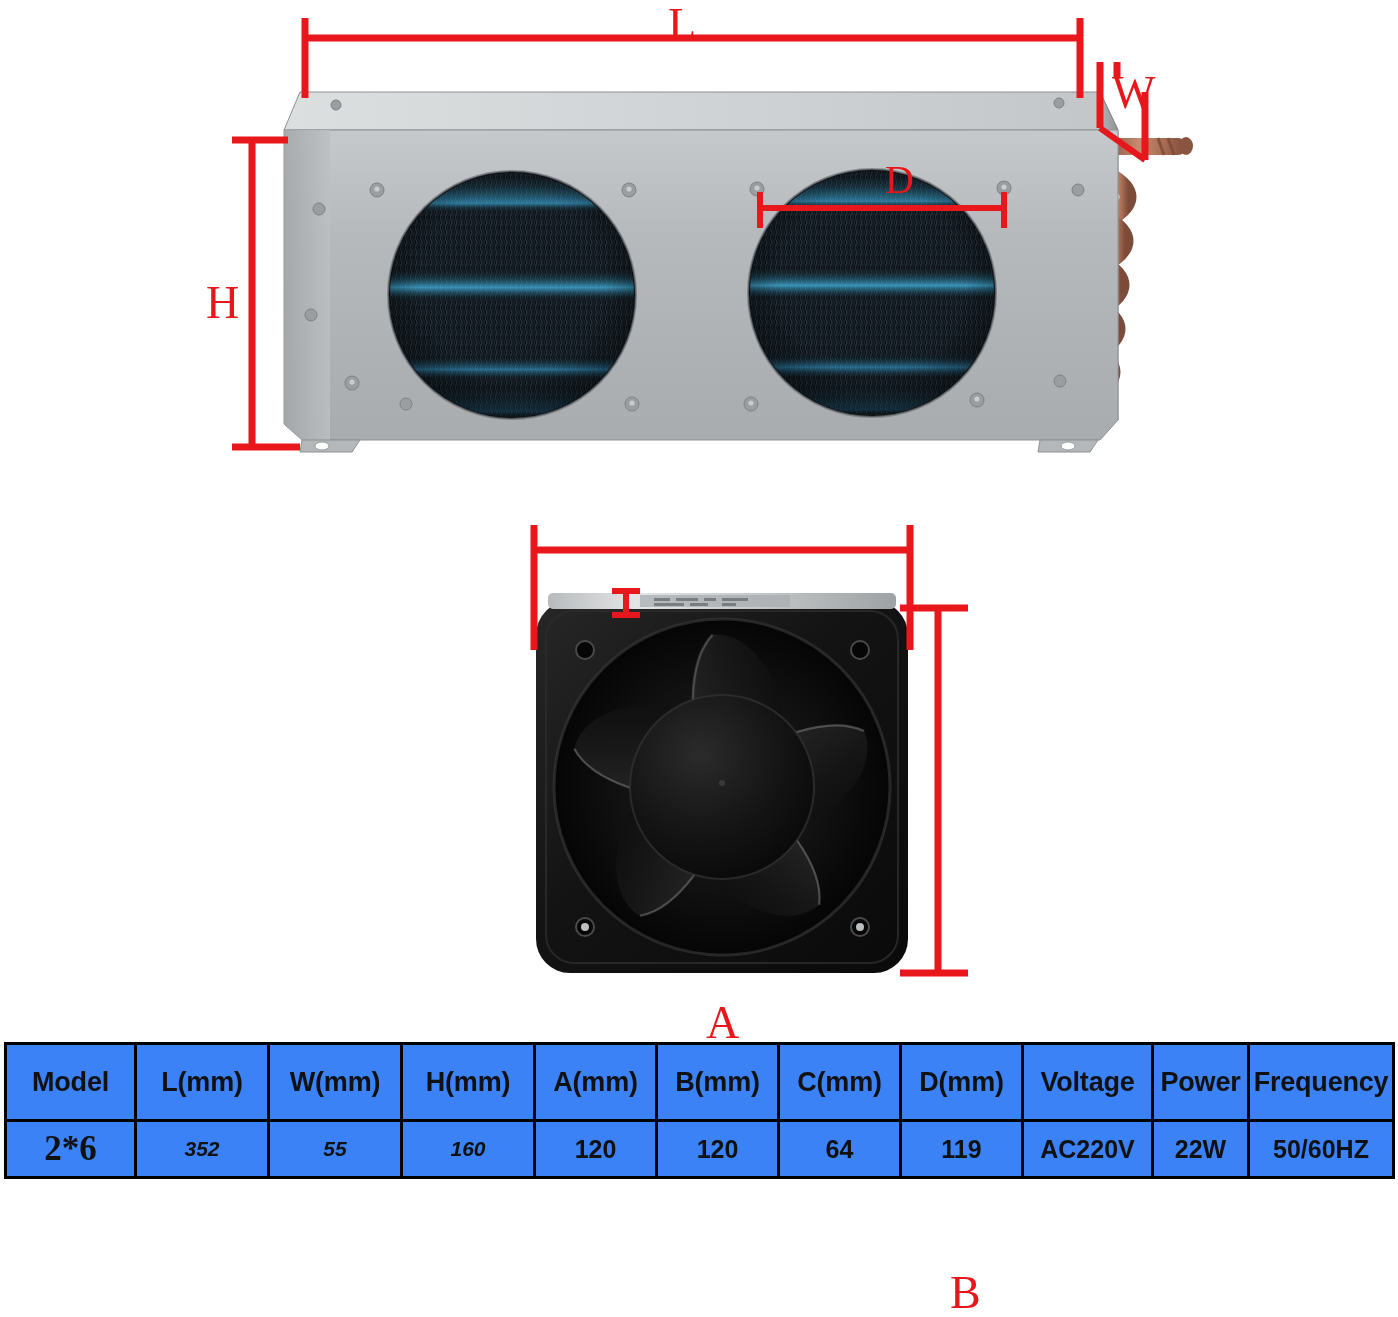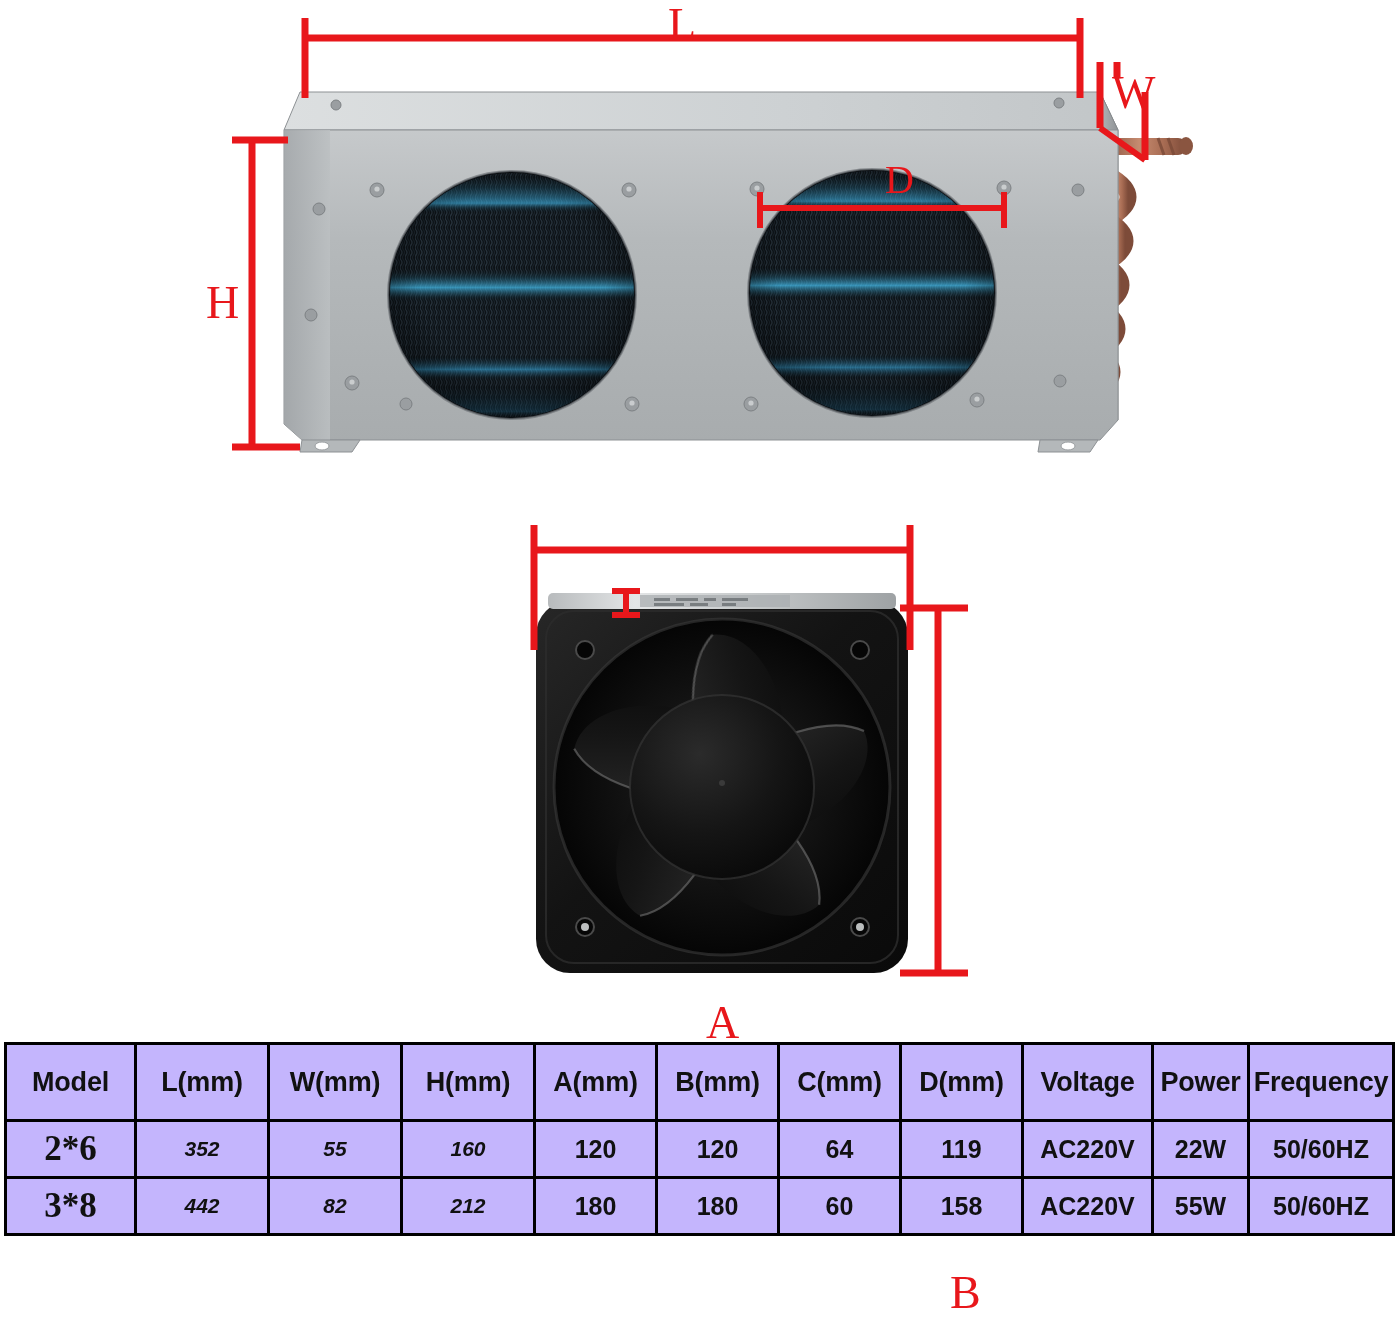--- a/index.html
+++ b/index.html
@@ -66,21 +66,21 @@
   #spec-table-wrap {
     position: absolute;
     left: 4px;
     top: 1042px;
     width: 1388px;
   }
   table.spec {
     border-collapse: collapse;
     table-layout: fixed;
     width: 1388px;
-    background: #c4b5fd;
+    background: #3b82f6;
   }
   table.spec th,
   table.spec td {
     border: 3px solid #000000;
     text-align: center;
     vertical-align: middle;
     color: #111111;
     padding: 0;
   }
   table.spec th {
@@ -463,30 +463,17 @@
           <td class="bold">55</td>
           <td class="bold">160</td>
           <td>120</td>
           <td>120</td>
           <td>64</td>
           <td>119</td>
           <td>AC220V</td>
           <td>22W</td>
           <td>50/60HZ</td>
         </tr>
-        <tr>
-          <td class="model">3*8</td>
-          <td class="bold">442</td>
-          <td class="bold">82</td>
-          <td class="bold">212</td>
-          <td>180</td>
-          <td>180</td>
-          <td>60</td>
-          <td>158</td>
-          <td>AC220V</td>
-          <td>55W</td>
-          <td>50/60HZ</td>
-        </tr>
       </tbody>
     </table>
   </div>
 
 </div>
 
 </body></html>

